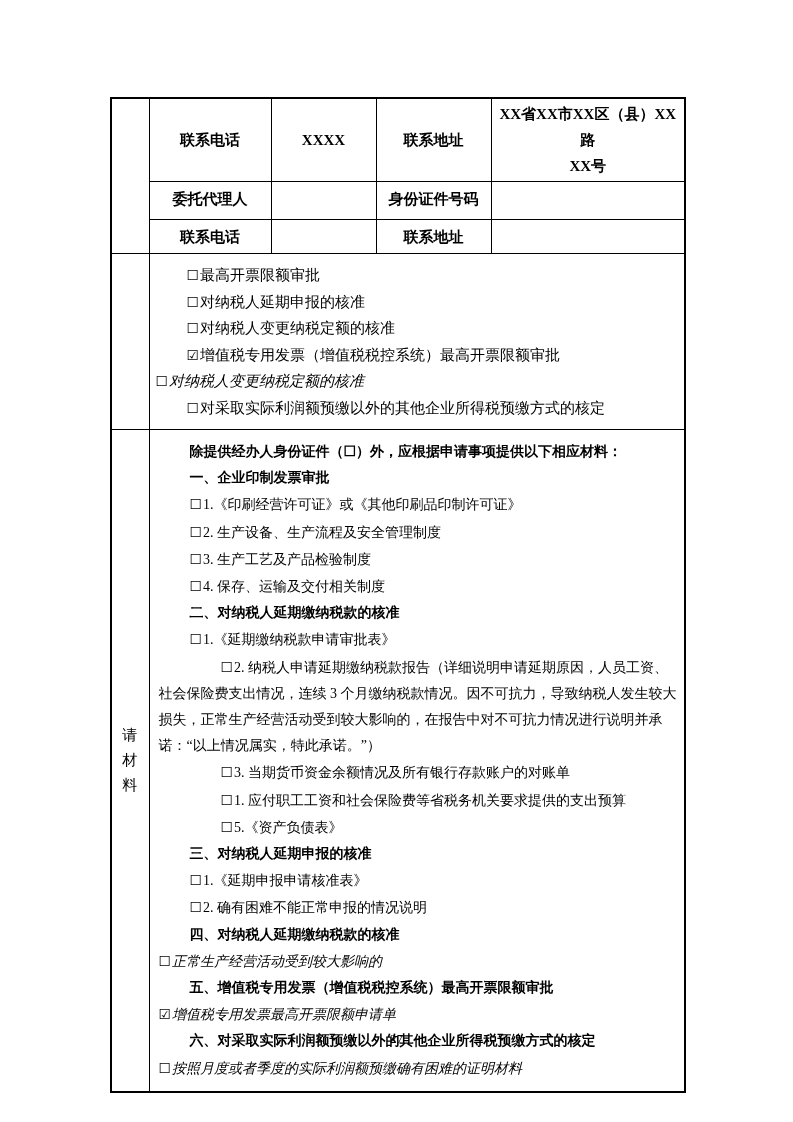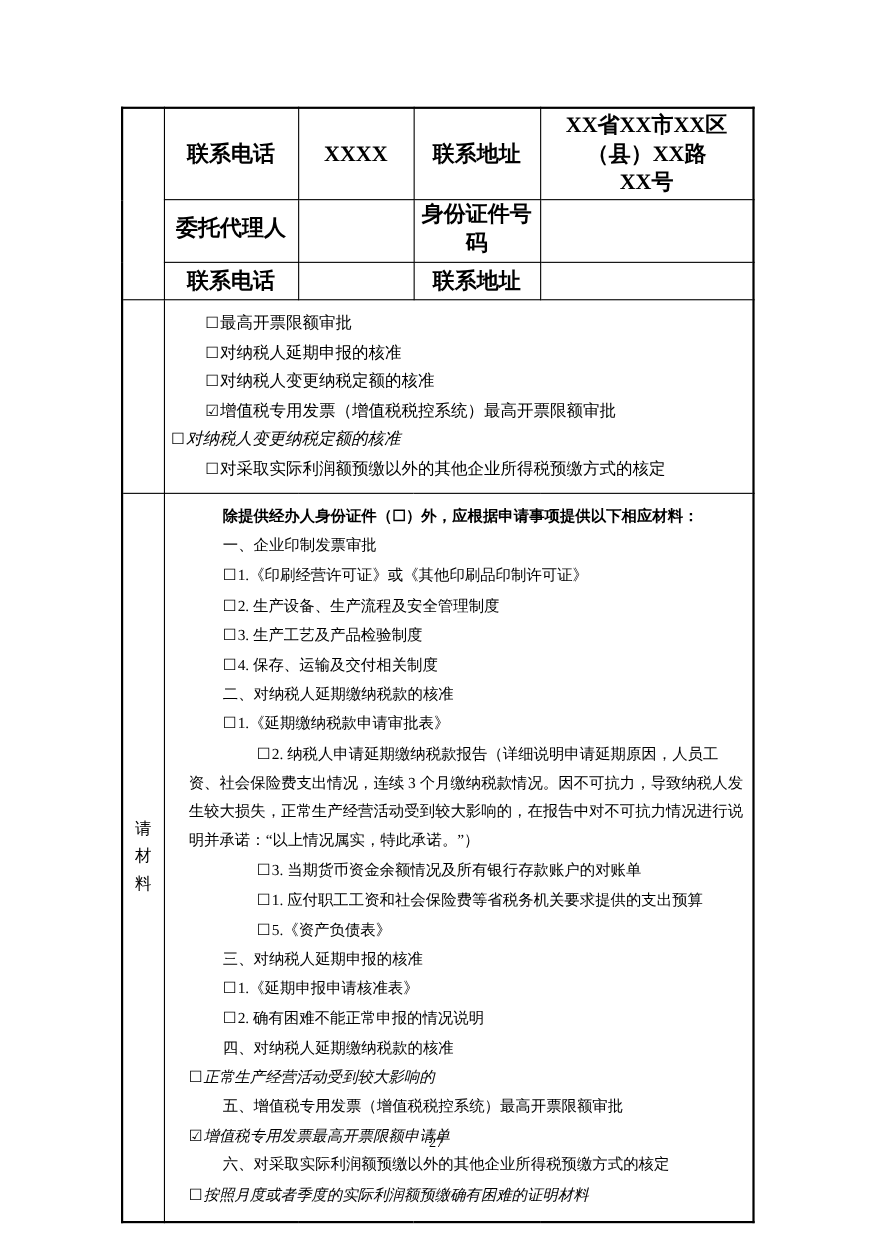--- a/index.html
+++ b/index.html
@@ -27,46 +27,46 @@
   col.c-l1 { width:122px; }
   col.c-v1 { width:105px; }
   col.c-l2 { width:115px; }
   col.c-v2 { width:194px; }
 
   
   tr.r1 { height:69px; }
   tr.r2 { height:38px;font-family:Liberation Mono, monospace; }
   tr.r3 { height:34px; }
   .contact-cell {
-    text-align:center; font-weight:bold; font-size:20px;
+    text-align:center; font-weight:bold; font-size:15px;
     line-height:26px; white-space:pre-line; padding:2px;
   }
 
   
   .approvals-cell { padding:8px 4px; vertical-align:top; }
   .appr-item { font-size:15px; line-height:26.5px; }
   .ind0 { padding-left:2px;font-style:italic; }
   .ind1 { padding-left:33px; }
   .ind2 { padding-left:64px; }
   .hang { padding-left:2px; text-indent:62px; }
 
   
   .cb {
     font-family:"DejaVu Sans",sans-serif;
     font-size:14px; margin-right:1px;
   }
 
   
-  .materials-cell { padding:9px 6px 9px 20px; vertical-align:top; }
+  .materials-cell { padding:9px 6px 9px 7px; vertical-align:top; }
   .mat-item { font-size:14px; line-height:26.2px; }
   .mat-intro { font-weight:bold; }
-  .mat-h { font-weight:normal; }
+  .mat-h { font-weight:bold; }
 
   
-  .side-cell { text-align:center; vertical-align:middle; }
+  .side-cell { vertical-align:middle; }
   .side-label-text {
     width:16px; margin:0 auto;
     font-size:15px; line-height:25px;
     word-break:break-all;
   }
 
   .page-number {
     position:absolute; left:0; right:0; top:1031px;
     text-align:center; font-size:13px;
     font-family:"Liberation Serif","DejaVu Serif",serif;

